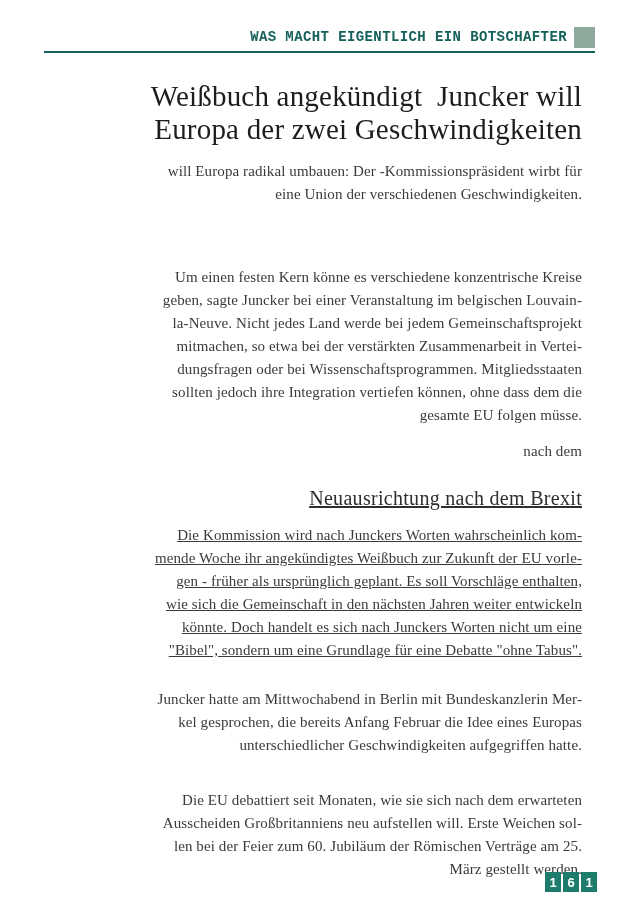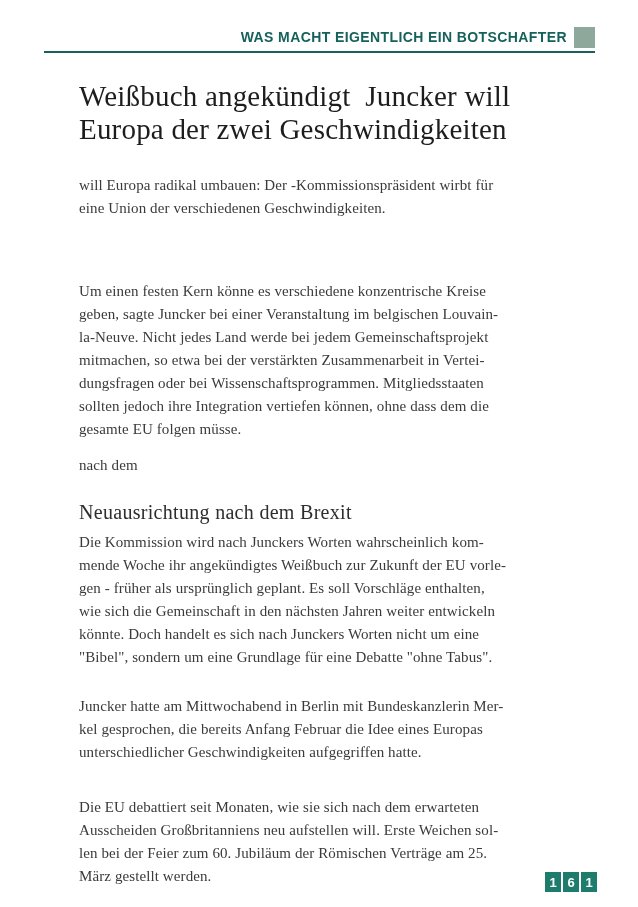--- a/index.html
+++ b/index.html
@@ -12,56 +12,56 @@
     overflow:hidden;
   }
   
   .chapter-header {
     position:absolute; left:44px; right:43px; top:27px;
     display:flex; justify-content:flex-end; align-items:flex-end; gap:7px;
     border-bottom:2px solid var(--accent, #15615b);
     padding-bottom:3px;
   }
   .chapter-header-label {
-    font-family:Liberation Sans, sans-serif;
+    font-family:Liberation Mono, monospace;
     font-weight:bold; font-size:14px; letter-spacing:0.4px;
     color:var(--accent, #15615b);
     line-height:21px;
   }
   .header-square { width:21px; height:21px; background:var(--square, #8fa89c); }
 
   
-  .article { position:absolute; left:79px; top:55px; width:490px; }
+  .article { position:absolute; left:92px; top:55px; width:490px;text-align:right; }
   .article-title {
     margin:25px 0 0 0;
     font-size:29px; line-height:33px; font-weight:normal;
     color:#1d1d1d; white-space:pre-wrap;
     letter-spacing:0.2px;
   }
   .source-row { margin-top:7px; font-size:12px; line-height:15px; }
   .source-link {
     color:#2b5cbd; font-weight:bold; text-decoration:underline;
     letter-spacing:0.2px; cursor:pointer;
   }
   .source-separator { color:#a9a9a9; margin:0 5px; }
   .article-timestamp { color:#3c3c3c; letter-spacing:0.6px; }
 
   .para {
     margin:0; font-size:15px; line-height:23px; color:#3a3a3a;
     white-space:pre; letter-spacing:0.1px;
   }
-  .lead   { margin-top:28px; }
+  .lead   { margin-top:14px; }
   .body1  { margin-top:60px; }
   .fragment { margin-top:13px; }
   .section-subheading {
     margin:22px 0 0 0;
     font-size:20px; line-height:26px; font-weight:normal;
-    color:#2e2e2e; letter-spacing:0.3px;
+    color:#2e2e2e; letter-spacing:0.3px;text-decoration:underline;
   }
-  .body2  { margin-top:6px; }
+  .body2  { margin-top:13px;text-decoration:underline; }
   .body3  { margin-top:26px; }
   .body4  { margin-top:32px; }
 
   
   .page-number { position:absolute; right:41px; bottom:15px; display:flex; gap:2px; }
   .page-number-digit {
     width:16px; height:20px;
     background:var(--box, #1e7c6d);
     color:#ffffff;
     font-family:"Liberation Sans", sans-serif;

